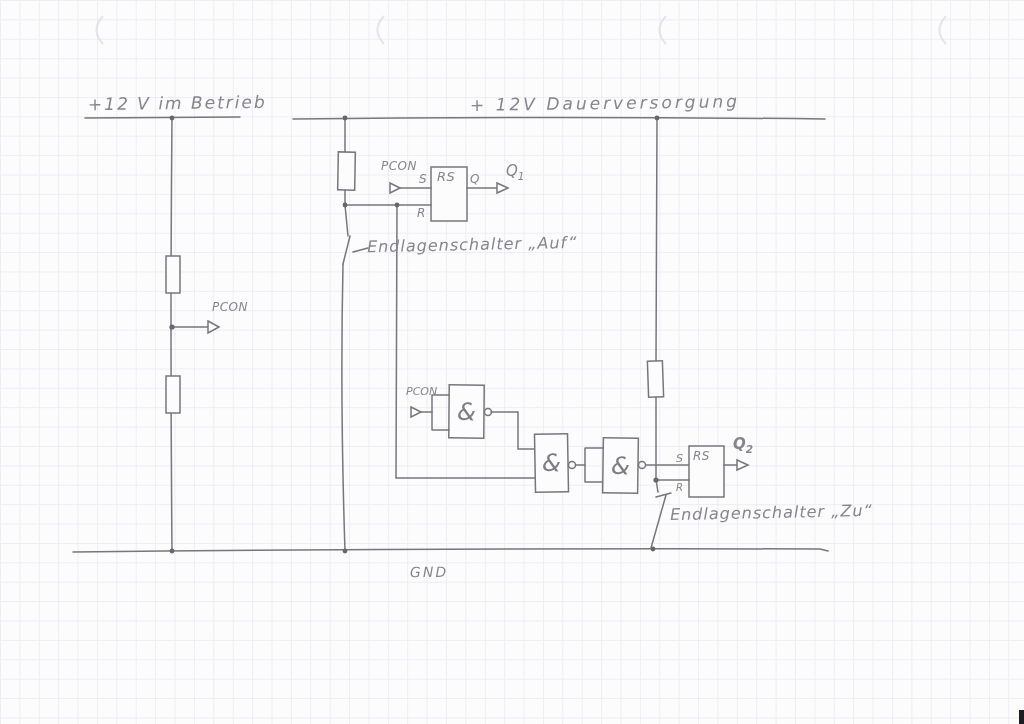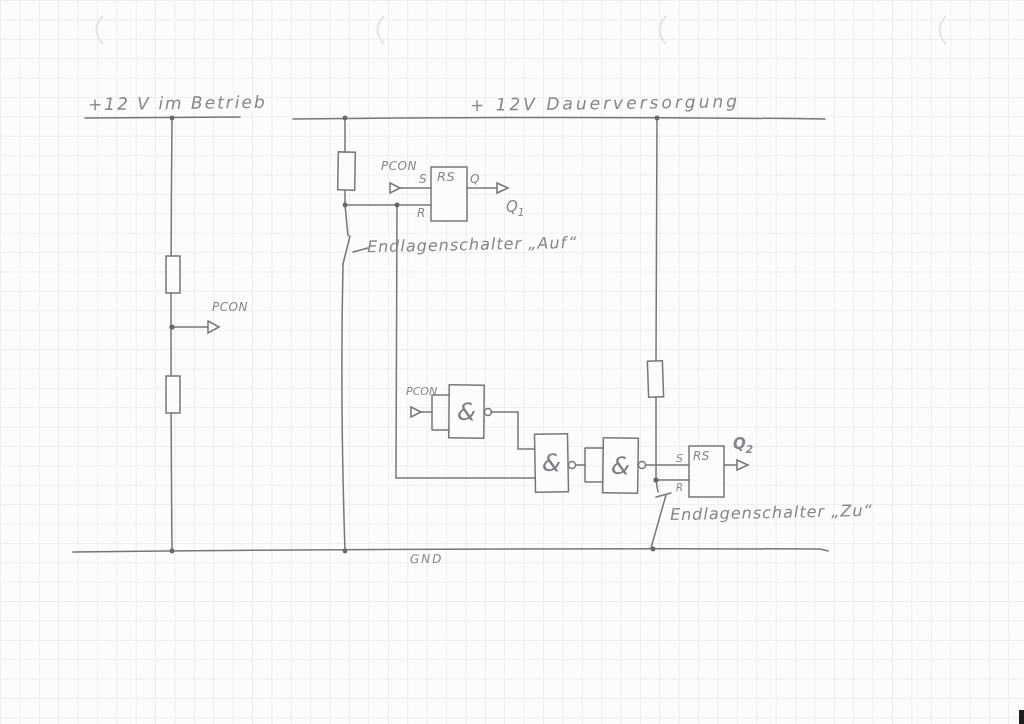--- a/index.html
+++ b/index.html
@@ -19,21 +19,21 @@
     position:absolute;
     font-style:italic;
     color:#85858b;
     white-space:nowrap;
     line-height:1;
   }
   .hand-lg{font-size:17px;letter-spacing:2px;transform:rotate(-0.8deg);}
   .hand-md{font-size:16px;letter-spacing:1px;transform:rotate(-1.2deg);}
   .hand-sm{font-size:12px;letter-spacing:0.5px;}
   .hand-xs{font-size:11px;}
-  .gnd{font-size:12px;letter-spacing:2px;transform:rotate(-1deg);}
+  .gnd{font-size:14px;letter-spacing:2px;transform:rotate(-1deg);margin-top:12px;}
   .amp{
     font-size:24px;
     display:flex;align-items:center;justify-content:center;
     color:#7d7d83;
     transform:rotate(3deg);
   }
   .subnum{vertical-align:sub;font-size:70%;}
   .qout{font-size:15px;}
   .corner-mark{
     position:absolute;right:0;bottom:0;
@@ -183,21 +183,21 @@
 
   <div class="label hand-lg" style="left:470px;top:95px;letter-spacing:3px;">+ 12V Dauerversorgung</div>
 
   <div class="label hand-sm" style="left:212px;top:301px;">PCON</div>
 
   <div class="label hand-sm" style="left:381px;top:160px;">PCON</div>
   <div class="label hand-sm" style="left:419px;top:173px;">S</div>
   <div class="label hand-sm" style="left:437px;top:170px;font-size:13px;">RS</div>
   <div class="label hand-sm" style="left:470px;top:173px;">Q</div>
   <div class="label hand-sm" style="left:417px;top:207px;">R</div>
-  <div class="label qout" style="left:506px;top:164px;margin-top:36px;"><span>Q</span><span class="subnum">1</span></div>
+  <div class="label qout" style="left:506px;top:164px;"><span>Q</span><span class="subnum">1</span></div>
 
   <div class="label hand-md" style="left:367px;top:237px;">Endlagenschalter „Auf“</div>
 
   <div class="label hand-xs" style="left:406px;top:386px;">PCON</div>
   <div class="label amp" style="left:449px;top:385px;width:35px;height:53px;">&amp;</div>
   <div class="label amp" style="left:535px;top:434px;width:33px;height:58px;">&amp;</div>
   <div class="label amp" style="left:603px;top:438px;width:35px;height:55px;">&amp;</div>
 
   <div class="label hand-xs" style="left:676px;top:453px;">S</div>
   <div class="label hand-sm" style="left:693px;top:450px;">RS</div>

